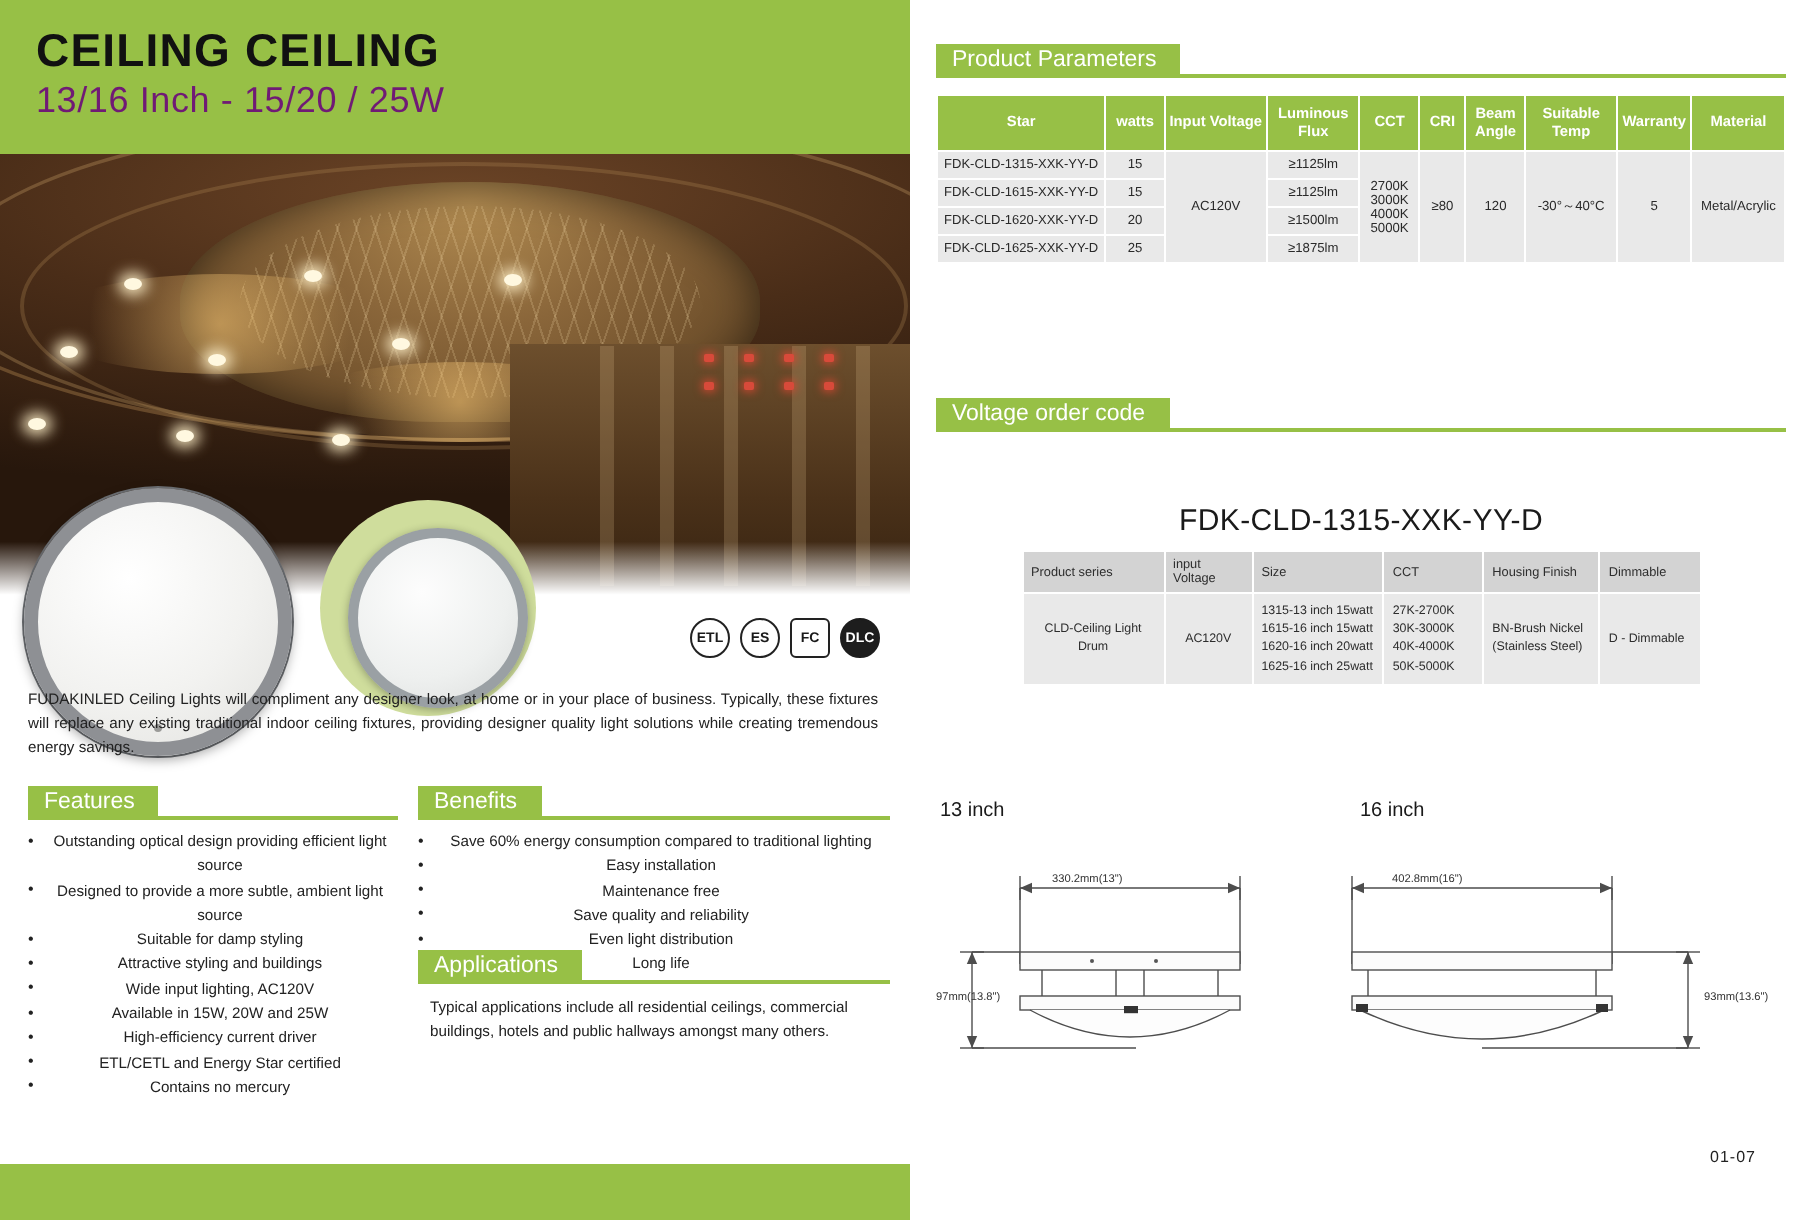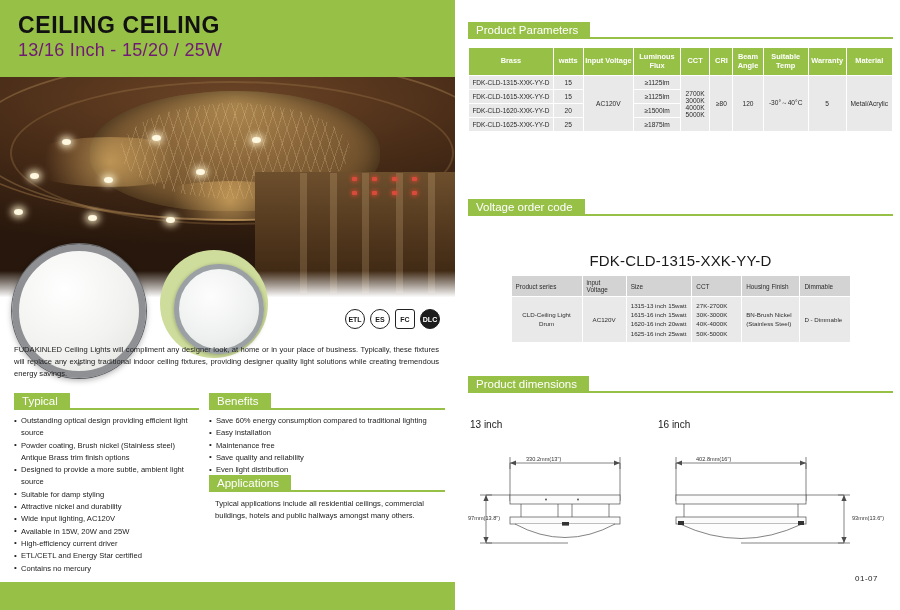--- a/index.html
+++ b/index.html
@@ -116,21 +116,21 @@
     font-size:11.5px;padding:2px 12px 3px 8px;font-weight:normal;
     position:relative;
   }
   .tabrow{position:relative;}
   .tabrule{position:absolute;left:0;bottom:0;height:1.6px;background:#97c046;}
 
   .features{position:absolute;left:14px;top:391px;width:185px;}
   .benefits{position:absolute;left:209px;top:391px;width:236px;}
   .applications{position:absolute;left:209px;top:473px;width:236px;}
 
-  ul.bullets{list-style:none;margin:5px 0 0 0;padding:0;}
+  ul.bullets{list-style:none;margin:5px 0 0 0;padding:0;text-align:center;}
   ul.bullets li{
     font-size:7.6px;line-height:1.62;color:#222;padding-left:7px;position:relative;
   }
   ul.bullets li::before{
     content:"•";position:absolute;left:0;top:-0.5px;font-size:8px;color:#222;
   }
   .apps-text{font-size:7.6px;line-height:1.6;color:#222;margin-top:6px;padding-left:6px;}
 
   
   .right-col{position:absolute;left:468px;top:0;width:425px;height:610px;}
@@ -170,21 +170,21 @@
   .tbl-order td{
     background:#e9e9e9;color:#2d2d2d;font-size:6.2px;padding:4px 4px;
     border:1px solid #ffffff;vertical-align:middle;line-height:1.48;
   }
   .tbl-order td.ctr{text-align:center;}
 
   
   .dim-wrap{position:relative;margin-top:26px;height:135px;}
   .dim-label{position:absolute;font-size:10px;color:#1a1a1a;}
   .dim-13-label{left:2px;top:0px;}
-  .dim-16-label{left:190px;top:0px;}
+  .dim-16-label{left:212px;top:0px;}
   .fixture{position:absolute;}
   .dimtxt{position:absolute;font-size:5.6px;color:#333;font-family:"Liberation Sans",sans-serif;}
 
   
   .foot-bar{position:absolute;left:0;bottom:0;width:455px;height:28px;background:#97c046;}
   .page-num{position:absolute;right:22px;bottom:27px;font-size:8px;color:#222;letter-spacing:.5px;}
 </style>
 </head>
 <body>
 
@@ -245,29 +245,28 @@
       <div class="cert cert-circ">ETL</div>
       <div class="cert cert-circ">ES</div>
       <div class="cert">FC</div>
       <div class="cert solid cert-circ">DLC</div>
     </div>
 
     <div class="desc">FUDAKINLED Ceiling Lights will compliment any designer look, at home or in your place of business. Typically, these fixtures will replace any existing traditional indoor ceiling fixtures, providing designer quality light solutions while creating tremendous energy savings.</div>
 
     <div class="features">
       <div class="tabrow">
-        <span class="tab">Typical</span>
+        <span class="tab">Features</span>
         <div class="tabrule" style="width:185px;"></div>
       </div>
       <ul class="bullets">
         <li>Outstanding optical design providing efficient light source</li>
-        <li>Powder coating, Brush nickel (Stainless steel) Antique Brass trim finish options</li>
         <li>Designed to provide a more subtle, ambient light source</li>
         <li>Suitable for damp styling</li>
-        <li>Attractive nickel and durability</li>
+        <li>Attractive styling and buildings</li>
         <li>Wide input lighting, AC120V</li>
         <li>Available in 15W, 20W and 25W</li>
         <li>High-efficiency current driver</li>
         <li>ETL/CETL and Energy Star certified</li>
         <li>Contains no mercury</li>
       </ul>
     </div>
 
     <div class="benefits">
       <div class="tabrow">
@@ -299,21 +298,21 @@
 
     <div class="sec sec-params">
       <div class="tabrow">
         <span class="tab">Product Parameters</span>
         <div class="tabrule" style="width:425px;"></div>
       </div>
 
       <table class="grid tbl-params">
         <thead>
           <tr>
-            <th style="width:108px">Brass</th>
+            <th style="width:108px">Star</th>
             <th style="width:30px">watts</th>
             <th style="width:57px">Input Voltage</th>
             <th style="width:47px">Luminous Flux</th>
             <th style="width:30px">CCT</th>
             <th style="width:23px">CRI</th>
             <th style="width:30px">Beam Angle</th>
             <th style="width:48px">Suitable Temp</th>
             <th style="width:36px">Warranty</th>
             <th style="width:46px">Material</th>
           </tr>
@@ -376,24 +375,20 @@
             <td class="multiline">1315-13 inch 15watt<br>1615-16 inch 15watt<br>1620-16 inch 20watt<br>1625-16 inch 25watt</td>
             <td class="multiline">27K-2700K<br>30K-3000K<br>40K-4000K<br>50K-5000K</td>
             <td class="multiline">BN-Brush Nickel<br>(Stainless Steel)</td>
             <td class="multiline">D - Dimmable</td>
           </tr>
         </tbody>
       </table>
     </div>
 
     <div class="sec sec-dims">
-      <div class="tabrow">
-        <span class="tab">Product dimensions</span>
-        <div class="tabrule" style="width:425px;"></div>
-      </div>
 
       <div class="dim-wrap">
         <div class="dim-label dim-13-label">13 inch</div>
         <div class="dim-label dim-16-label">16 inch</div>
 
         <svg class="fixture" style="left:0px;top:26px;" width="200" height="105" viewBox="0 0 200 105">
           <g stroke="#4d4d4d" fill="none" stroke-width="0.7">
 
             <line x1="42" y1="18" x2="152" y2="18"></line>
             <line x1="42" y1="12" x2="42" y2="24"></line>

